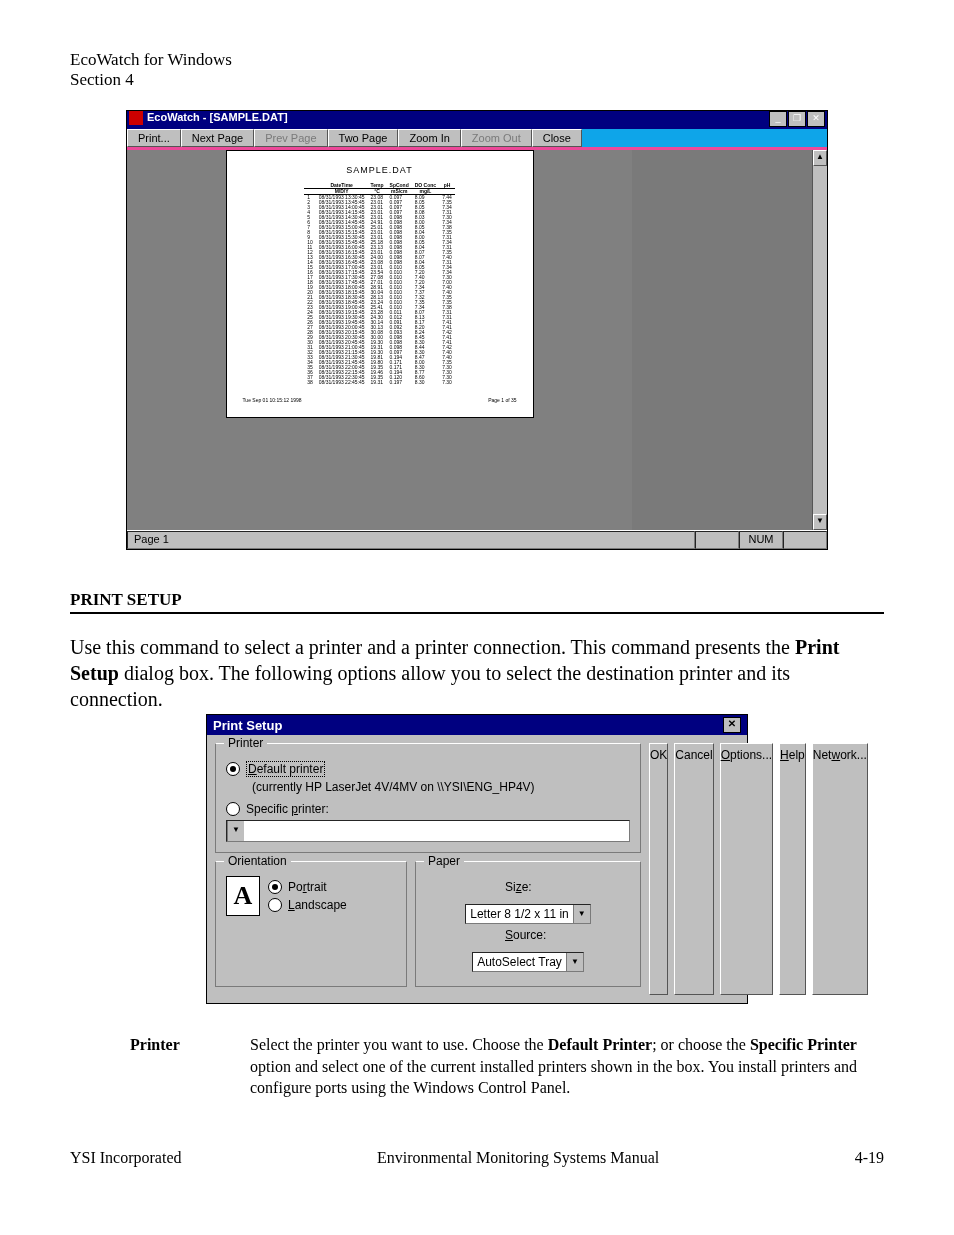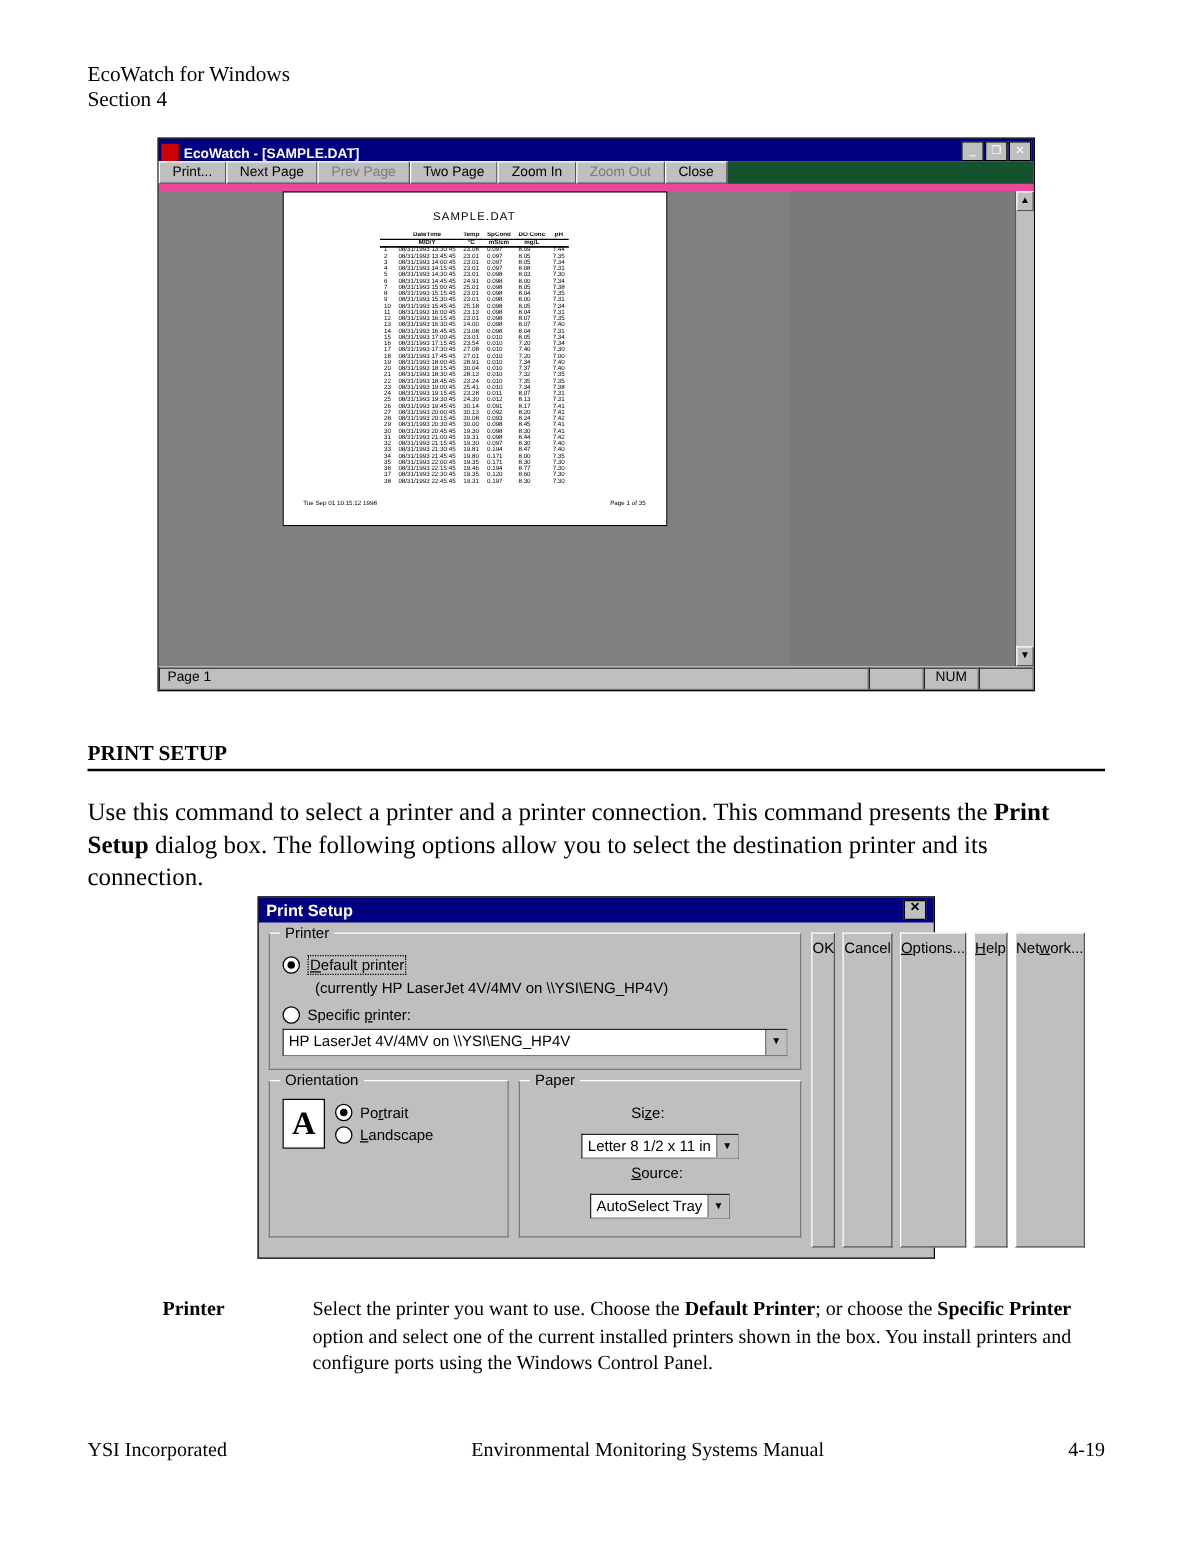--- a/index.html
+++ b/index.html
@@ -25,21 +25,21 @@
     margin: 0 auto 40px auto;
     background: #bfbfbf;
     border: 1px solid #000;
     font-family: "MS Sans Serif", Arial, sans-serif;
     font-size: 11px;
   }
   .titlebar {
     background: #000080;
     color: #fff;
     display: flex;
-    align-items: flex-end;
+    align-items: flex-start;
     height: 18px;
     padding: 0 2px;
   }
   .titlebar .icon {
     width: 14px; height: 14px;
     background: #c00;
     margin-right: 4px;
     display:inline-block;
   }
   .titlebar .title-text { flex: 1; font-weight: bold; font-size: 11px; }
@@ -48,22 +48,22 @@
     width: 16px; height: 14px;
     background: #bfbfbf;
     border: 1px solid #000;
     text-align: center;
     line-height: 12px;
     font-size: 9px;
     font-family: Arial, sans-serif;
   }
   .toolbar {
     display: flex;
-    background: #14532d;
-    border-bottom: 6px solid #ec4899;
+    background: #0ea5e9;
+    border-bottom: 3px solid #ec4899;
   }
   .tool-btn {
     border-top: 1px solid #fff;
     border-left: 1px solid #fff;
     border-right: 1px solid #555;
     border-bottom: 1px solid #555;
     padding: 2px 10px;
     background: #bfbfbf;
     font-size: 11px;
   }
@@ -686,21 +686,20 @@
         <div class="radio-row">
           <span class="radio checked"></span>
           <span><span class="dotted"><span class="u">D</span><span>efault printer</span></span></span>
         </div>
         <div class="ind">(currently HP LaserJet 4V/4MV on \\YSI\ENG_HP4V)</div>
         <div class="radio-row" style="margin-top:8px;">
           <span class="radio"></span>
           <span><span>Specific </span><span class="u">p</span><span>rinter:</span></span>
         </div>
         <div class="combo">
-          <span>HP LaserJet 4V/4MV on \\YSI\ENG_HP4V</span>
           <div class="dd">▼</div>
         </div>
       </div>
       <div class="twocol">
         <div class="groupbox" style="flex:0 0 170px;" data-legend="Orientation">
           <div style="display:flex;align-items:center;">
             <div class="orient-icon">
                 <span>A</span>
               </div>
             <div>

